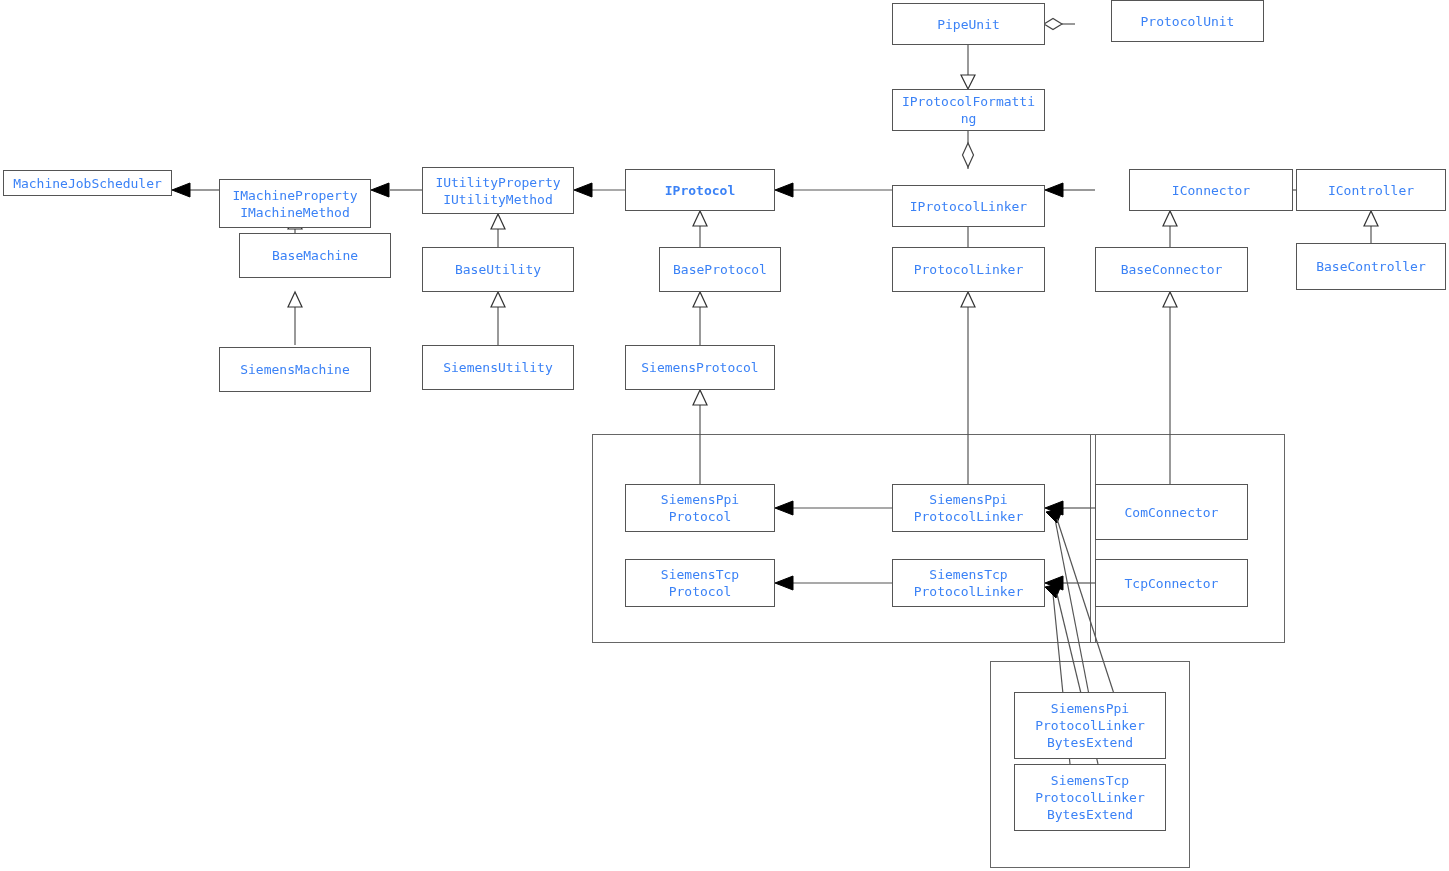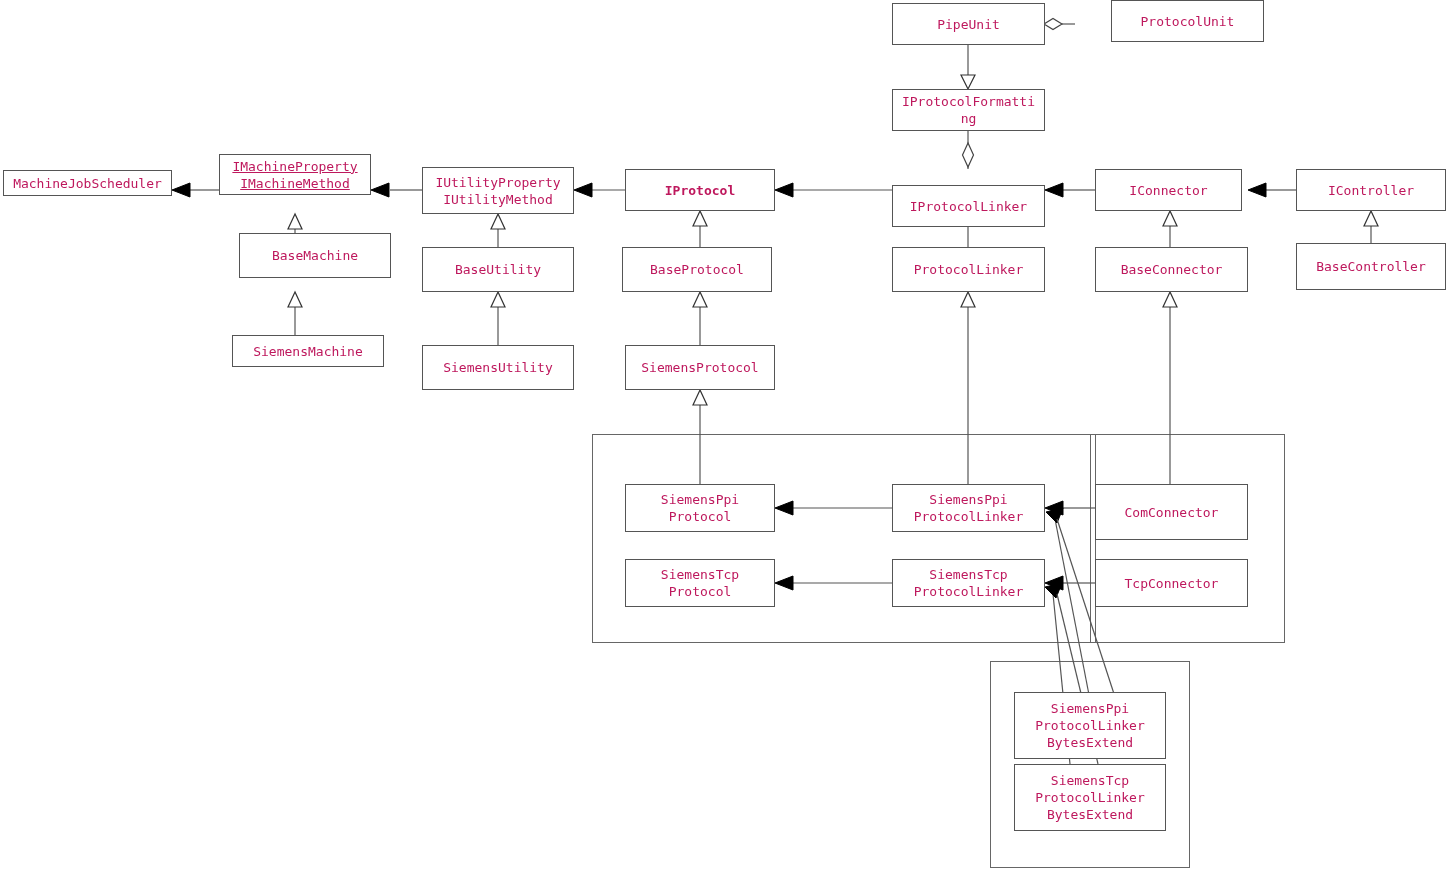--- a/index.html
+++ b/index.html
@@ -20,21 +20,21 @@
     position: absolute;
     box-sizing: border-box;
     border: 1px solid #555555;
     background: #ffffff;
     display: flex;
     align-items: center;
     justify-content: center;
     text-align: center;
     font-size: 13px;
     line-height: 17px;
-    color: #be185d;
+    color: #3b82f6;
     letter-spacing: 0px;
     white-space: pre-line;
     z-index: 3;
   }
   .group {
     position: absolute;
     box-sizing: border-box;
     border: 1px solid #666666;
     background: transparent;
     z-index: 1;
@@ -154,35 +154,35 @@
     <line x1="1098" y1="764" x2="1057" y2="594"></line>
 
   </svg>
 
   <div id="nodes-layer">
       <div class="node" style="left: 892px; top: 3px; width: 153px; height: 42px;">PipeUnit</div>
       <div class="node" style="left: 1075px; top: 0; width: 153px; height: 42px; margin-left: 36px;">ProtocolUnit</div>
       <div class="node" style="left: 892px; top: 89px; width: 153px; height: 42px;">IProtocolFormatti
 ng</div>
       <div class="node" style="left: 3px; top: 170px; width: 169px; height: 26px;">MachineJobScheduler</div>
-      <div class="node" style="left: 219px; top: 154px; width: 152px; height: 41px; text-decoration: underline;">IMachineProperty
+      <div class="node" style="left: 219px; top: 179px; width: 152px; height: 49px;">IMachineProperty
 IMachineMethod</div>
       <div class="node" style="left: 422px; top: 167px; width: 152px; height: 47px;">IUtilityProperty
 IUtilityMethod</div>
       <div class="node" style="left: 625px; top: 169px; width: 150px; height: 42px; font-weight: bold;">IProtocol</div>
       <div class="node" style="left: 892px; top: 185px; width: 153px; height: 42px;">IProtocolLinker</div>
-      <div class="node" style="left: 1095px; top: 169px; width: 147px; height: 42px;">IConnector</div>
+      <div class="node" style="left: 1129px; top: 169px; width: 164px; height: 42px;">IConnector</div>
       <div class="node" style="left: 1296px; top: 169px; width: 150px; height: 42px; text-align: right;">IController</div>
       <div class="node" style="left: 219px; top: 233px; width: 152px; height: 45px; margin-left: 20px;">BaseMachine</div>
       <div class="node" style="left: 422px; top: 247px; width: 152px; height: 45px;">BaseUtility</div>
-      <div class="node" style="left: 622px; top: 247px; width: 150px; height: 45px;">BaseProtocol</div>
+      <div class="node" style="left: 659px; top: 247px; width: 122px; height: 45px;">BaseProtocol</div>
       <div class="node" style="left: 892px; top: 247px; width: 153px; height: 45px;">ProtocolLinker</div>
       <div class="node" style="left: 1095px; top: 247px; width: 153px; height: 45px;">BaseConnector</div>
       <div class="node" style="left: 1296px; top: 243px; width: 150px; height: 47px;">BaseController</div>
-      <div class="node" style="left: 219px; top: 335px; width: 152px; height: 32px; margin-left: 13px;">SiemensMachine</div>
+      <div class="node" style="left: 219px; top: 347px; width: 152px; height: 45px;">SiemensMachine</div>
       <div class="node" style="left: 422px; top: 345px; width: 152px; height: 45px;">SiemensUtility</div>
       <div class="node" style="left: 625px; top: 345px; width: 150px; height: 45px;">SiemensProtocol</div>
       <div class="node" style="left: 625px; top: 484px; width: 150px; height: 48px;">SiemensPpi
 Protocol</div>
       <div class="node" style="left: 625px; top: 559px; width: 150px; height: 48px;">SiemensTcp
 Protocol</div>
       <div class="node" style="left: 892px; top: 484px; width: 153px; height: 48px;">SiemensPpi
 ProtocolLinker</div>
       <div class="node" style="left: 892px; top: 559px; width: 153px; height: 48px;">SiemensTcp
 ProtocolLinker</div>

